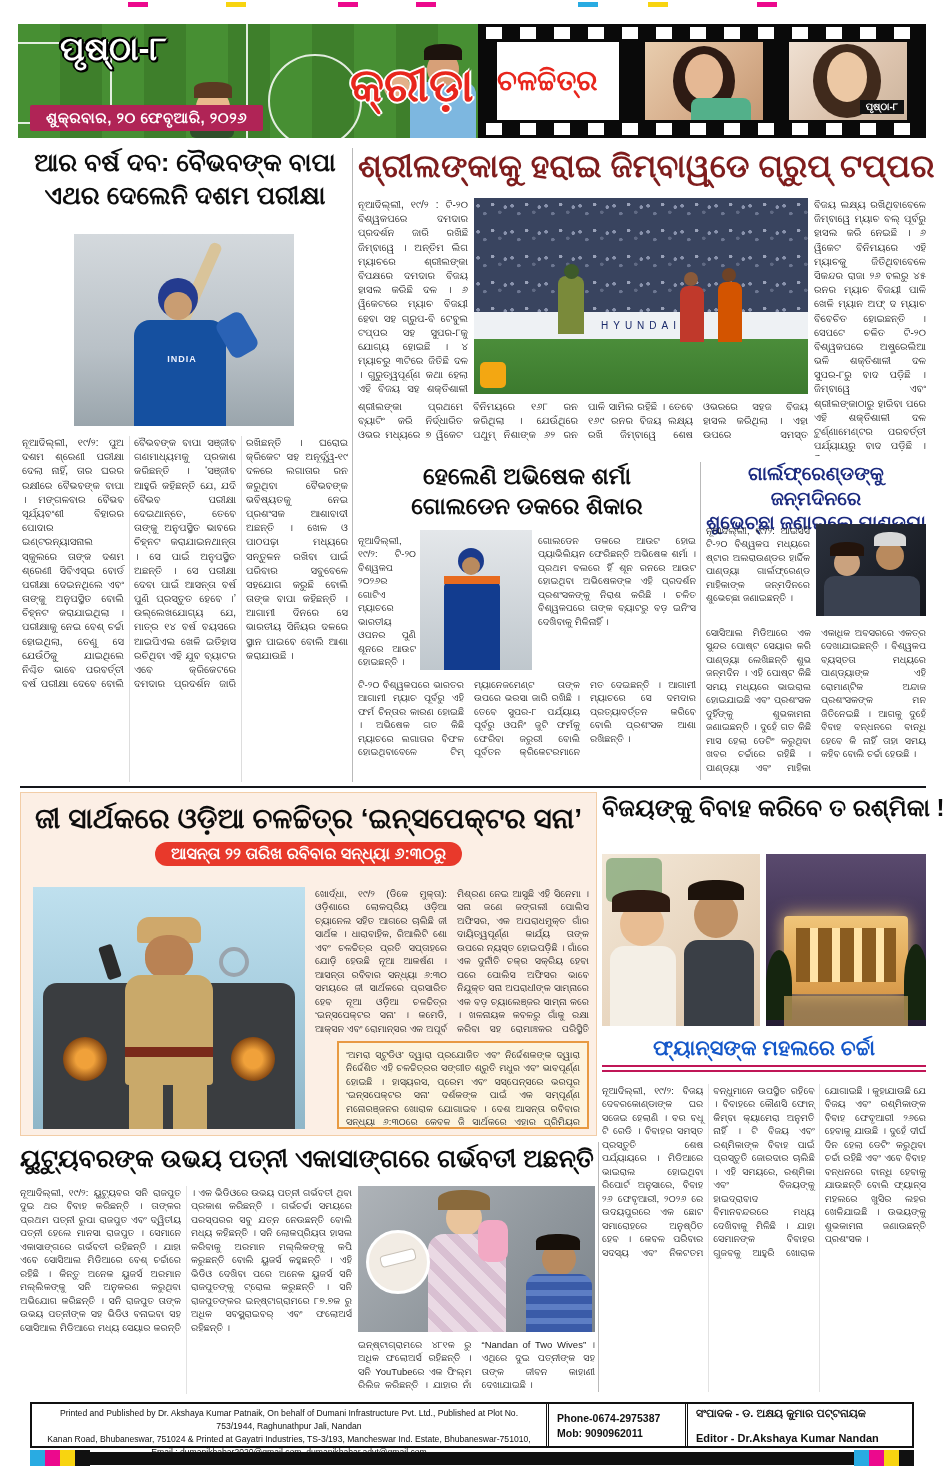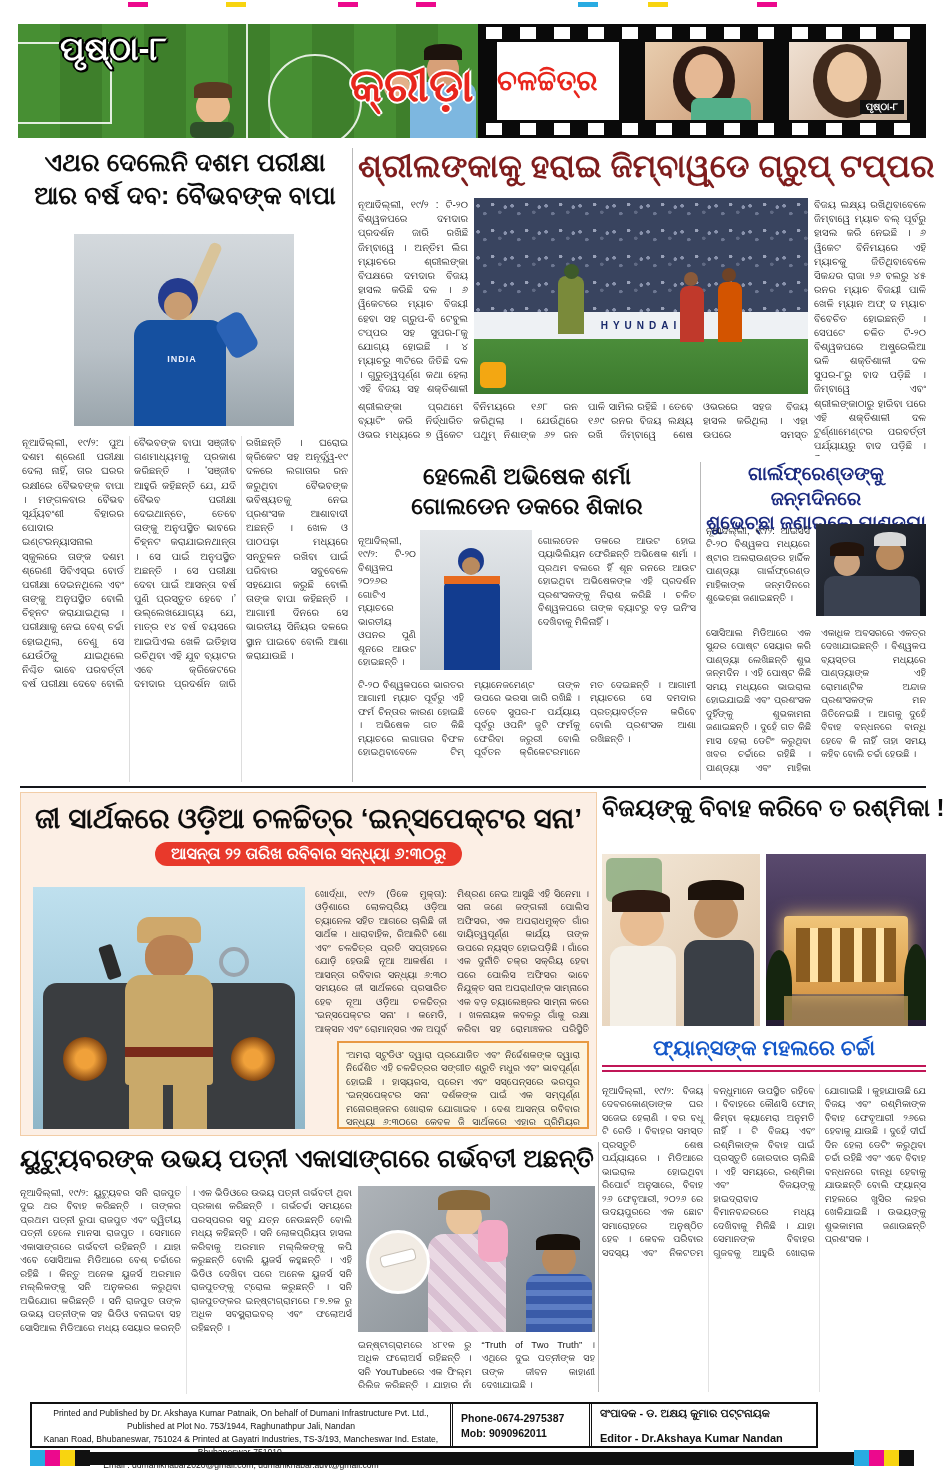--- a/index.html
+++ b/index.html
@@ -52,21 +52,21 @@
   .badge{display:block;margin:5px auto 0;width:fit-content;background:#e8392b;color:#fff;
      font-size:16px;font-weight:bold;padding:3px 16px;border-radius:15px;}
   .boxed{position:absolute;border:2px solid #e89a43;background:#fdf4df;box-sizing:border-box;
      padding:5px 7px;font-size:9.5px;line-height:1.42;text-align:justify;overflow:hidden;}
   
   .subhead-blue{color:#1457c9;font-weight:bold;font-size:21px;text-align:center;}
   .dbl-underline{height:3px;border-top:2px solid #c01657;border-bottom:2px solid #c01657;margin-top:5px;}
   
   .main-divider{position:absolute;left:20px;top:786px;width:906px;height:2px;background:#15171b;}
   
-  .footer-box{position:absolute;left:30px;top:1402px;width:788px;height:46px;
+  .footer-box{position:absolute;left:30px;top:1402px;width:884px;height:46px;
      border:2px solid #101010;box-sizing:border-box;display:flex;background:#fff;}
   .f-imprint{flex:1;padding:3px 10px;font-size:8.6px;line-height:1.5;text-align:center;color:#111;}
   .f-cell{border-left:3px double #101010;display:flex;flex-direction:column;justify-content:center;
      padding:18px 8px;font-weight:bold;color:#111;}
   .f-phone{width:120px;font-size:10.5px;gap:3px;text-align:left;}
   .f-editor{width:208px;font-size:11px;gap:12px;}
   .footer-bar{position:absolute;left:30px;top:1452px;width:884px;height:13px;background:#101010;}
   .sq{position:absolute;top:1450px;width:15px;height:16px;}
 </style>
 </head>
@@ -91,20 +91,21 @@
       <div class="toon" style="left:178px;top:66px;width:34px;height:34px;background:#e9b98c;"></div>
       <div class="toon" style="left:176px;top:58px;width:38px;height:16px;border-radius:40% 40% 0 0;background:#5b3a22;"></div>
       <div class="ph-shape" style="left:172px;top:98px;width:44px;height:16px;background:#2f4f2a;border-radius:6px;"></div>
 
       <div class="ph-shape" style="left:392px;top:58px;width:66px;height:56px;background:#7db7e0;border-radius:12px 12px 0 0;"></div>
       <div class="toon" style="left:409px;top:28px;width:32px;height:34px;background:#d7a078;"></div>
       <div class="toon" style="left:406px;top:20px;width:38px;height:16px;border-radius:45% 45% 0 0;background:#1d130d;"></div>
       <div class="toon" style="left:366px;top:50px;width:26px;height:26px;background:#e3b089;"></div>
       <div class="mast-pageno">ପୃଷ୍ଠା-୮</div>
       <div class="krida">କ୍ରୀଡ଼ା</div>
+      <div class="date-box">ଶୁକ୍ରବାର, ୨୦ ଫେବୃଆରି, ୨୦୨୬</div>
     </div>
     <div class="mast-right">
       <div class="sprockets top"></div>
       <div class="frames">
         <div class="frame title-frame">
           <span>ଚଳଚ୍ଚିତ୍ର</span>
         </div>
         <div class="frame actress" style="background:linear-gradient(135deg,#e8cdae 0%,#d8b08e 55%,#c59873 100%);">
           <div class="hair" style="left:28px;top:4px;width:62px;height:70px;"></div>
           <div class="face" style="left:40px;top:12px;width:38px;height:46px;"></div>
@@ -115,22 +116,22 @@
           <div class="face" style="left:38px;top:10px;width:40px;height:50px;background:#ecc8a4;"></div>
           <div class="frame-label">ପୃଷ୍ଠା-୮</div>
         </div>
       </div>
       <div class="sprockets bot"></div>
     </div>
   </header>
 
   <section class="abs" style="left:22px;top:146px;width:326px;height:636px;">
     <div class="headline" style="font-size:25px;">
+      <div>ଆର ବର୍ଷ ଦବ: ବୈଭବଙ୍କ ବାପା</div>
       <div>ଏଥର ଦେଲେନି ଦଶମ ପରୀକ୍ଷା</div>
-      <div>ଆର ବର୍ଷ ଦବ: ବୈଭବଙ୍କ ବାପା</div>
     </div>
     <div class="photo" style="left:52px;top:88px;width:220px;height:192px;background:linear-gradient(180deg,#d4d9dd 0%,#b9c1c7 60%,#9aa5ac 100%);">
       <div class="ph-shape" style="left:120px;top:6px;width:12px;height:86px;background:#d9c49a;transform:rotate(24deg);border-radius:5px;"></div>
       <div class="ph-shape" style="left:84px;top:44px;width:40px;height:40px;border-radius:50%;background:#243b8f;"></div>
       <div class="ph-shape" style="left:90px;top:58px;width:28px;height:28px;border-radius:50%;background:#c99d72;"></div>
       <div class="ph-shape" style="left:60px;top:86px;width:92px;height:106px;background:#1550a0;border-radius:16px 16px 0 0;"></div>
       <div class="ph-shape" style="left:86px;top:120px;width:44px;height:12px;color:#f0f3ff;font-size:9px;font-weight:bold;letter-spacing:1px;text-align:center;">INDIA</div>
       <div class="ph-shape" style="left:148px;top:80px;width:30px;height:42px;background:#2a62b5;border-radius:8px;transform:rotate(-30deg);"></div>
     </div>
     <div class="bodytext cols3 abs" style="left:0;top:290px;width:326px;height:346px;column-rule:1px solid #ddd;font-size:10px;">ନୂଆଦିଲ୍ଲୀ, ୧୯/୨: ପୁଅ ଦଶମ ଶ୍ରେଣୀ ପରୀକ୍ଷା ଦେଲା ନାହିଁ, ତାର ଘରର ରକ୍ଷୀରେ ବୈଭବଙ୍କ ବାପା । ମଙ୍ଗଳବାର ବୈଭବ ସୂର୍ଯ୍ୟବଂଶୀ ବିହାରର ପୋଦାର ଇଣ୍ଟରନ୍ୟାସନାଲ ସ୍କୁଲରେ ତାଙ୍କ ଦଶମ ଶ୍ରେଣୀ ସିବିଏସ୍‌ଇ ବୋର୍ଡ ପରୀକ୍ଷା ଦେଇନଥିଲେ ଏବଂ ତାଙ୍କୁ ଅନୁପସ୍ଥିତ ବୋଲି ଚିହ୍ନଟ କରାଯାଇଥିଲା । ପରୀକ୍ଷାକୁ ନେଇ ବେଶ୍ ଚର୍ଚ୍ଚା ହୋଇଥିଲା, ତେଣୁ ସେ ଯେଉଁଠିକୁ ଯାଇଥିଲେ ନିଶ୍ଚିତ ଭାବେ ପରବର୍ତ୍ତୀ ବର୍ଷ ପରୀକ୍ଷା ଦେବେ ବୋଲି ବୈଭବଙ୍କ ବାପା ସଞ୍ଜୀବ ଗଣମାଧ୍ୟମକୁ ପ୍ରକାଶ କରିଛନ୍ତି । ‘ସଞ୍ଜୀବ ଆହୁରି କହିଛନ୍ତି ଯେ, ଯଦି ବୈଭବ ପରୀକ୍ଷା ଦେଇଥାନ୍ତେ, ତେବେ ତାଙ୍କୁ ଅନୁପସ୍ଥିତ ଭାବରେ ଚିହ୍ନଟ କରାଯାଇନଥାନ୍ତା । ସେ ପାଇଁ ଅନୁପସ୍ଥିତ ଅଛନ୍ତି । ସେ ପରୀକ୍ଷା ଦେବା ପାଇଁ ଆସନ୍ତା ବର୍ଷ ପୁଣି ପ୍ରସ୍ତୁତ ହେବେ ।’ ଉଲ୍ଲେଖଯୋଗ୍ୟ ଯେ, ମାତ୍ର ୧୪ ବର୍ଷ ବୟସରେ ଆଇପିଏଲ ଖେଳି ଇତିହାସ ରଚିଥିବା ଏହି ଯୁବ ବ୍ୟାଟର ଏବେ କ୍ରିକେଟରେ ଦମଦାର ପ୍ରଦର୍ଶନ ଜାରି ରଖିଛନ୍ତି । ଘରୋଇ କ୍ରିକେଟ ସହ ଅନୂର୍ଦ୍ଧ୍ୱ-୧୯ ଦଳରେ ଲଗାତାର ରନ କରୁଥିବା ବୈଭବଙ୍କ ଭବିଷ୍ୟତକୁ ନେଇ ପ୍ରଶଂସକ ଆଶାବାଦୀ ଅଛନ୍ତି । ଖେଳ ଓ ପାଠପଢ଼ା ମଧ୍ୟରେ ସନ୍ତୁଳନ ରଖିବା ପାଇଁ ପରିବାର ସବୁବେଳେ ସହଯୋଗ କରୁଛି ବୋଲି ତାଙ୍କ ବାପା କହିଛନ୍ତି । ଆଗାମୀ ଦିନରେ ସେ ଭାରତୀୟ ସିନିୟର ଦଳରେ ସ୍ଥାନ ପାଇବେ ବୋଲି ଆଶା କରାଯାଉଛି ।</div>
@@ -143,21 +144,21 @@
     <div class="bodytext abs" style="left:0;top:52px;width:110px;height:196px;">ନୂଆଦିଲ୍ଲୀ, ୧୯/୨ : ଟି-୨୦ ବିଶ୍ୱକପରେ ଦମଦାର ପ୍ରଦର୍ଶନ ଜାରି ରଖିଛି ଜିମ୍ବାୱେ । ଅନ୍ତିମ ଲିଗ ମ୍ୟାଚରେ ଶ୍ରୀଲଙ୍କା ବିପକ୍ଷରେ ଦମଦାର ବିଜୟ ହାସଲ କରିଛି ଦଳ । ୬ ୱିକେଟରେ ମ୍ୟାଚ ବିଜୟୀ ହେବା ସହ ଗ୍ରୁପ-ବି ଟେବୁଲ ଟପ୍ପର ସହ ସୁପର-୮କୁ ଯୋଗ୍ୟ ହୋଇଛି । ୪ ମ୍ୟାଚରୁ ୩ଟିରେ ଜିତିଛି ଦଳ । ଗୁରୁତ୍ୱପୂର୍ଣ୍ଣ କଥା ହେଲା ଏହି ବିଜୟ ସହ ଶକ୍ତିଶାଳୀ ଦଳମାନଙ୍କୁ ପଛରେ ପକାଇ ଗ୍ରୁପର ପ୍ରଥମ ସ୍ଥାନ ଦଖଲ କରିନେଇଛି ଦଳ । ପୂର୍ବରୁ ଟସ୍ ଜିତି ପ୍ରଥମେ ବୋଲିଂ କରିବାକୁ ନିଷ୍ପତ୍ତି ନେଇଥିଲା ଜିମ୍ବାୱେ ।</div>
     <div class="photo" style="left:116px;top:52px;width:334px;height:196px;background:#3a4663;">
       <div class="ph-shape" style="left:0;top:0;width:100%;height:58%;background:
            radial-gradient(circle at 12% 30%,#8a93ad 1.6px,transparent 2px),
            radial-gradient(circle at 32% 60%,#6d7792 1.6px,transparent 2px),
            radial-gradient(circle at 55% 25%,#99a1b8 1.6px,transparent 2px),
            radial-gradient(circle at 76% 55%,#5f6983 1.6px,transparent 2px),
            radial-gradient(circle at 92% 35%,#8a93ad 1.6px,transparent 2px),#39445f;
            background-size:34px 26px;"></div>
       <div class="ph-shape" style="left:0;top:58%;width:100%;height:14%;background:#eef1f4;color:#1b2a6b;
-           font-size:10px;font-weight:bold;letter-spacing:5px;text-align:center;line-height:27px;">HYUNDAI</div>
+           font-size:10px;font-weight:normal;letter-spacing:5px;text-align:center;line-height:27px;">HYUNDAI</div>
       <div class="ph-shape" style="left:0;top:72%;width:100%;height:28%;background:linear-gradient(180deg,#4b8d3a,#3c7a2e);"></div>
       <div class="ph-shape" style="left:84px;top:78px;width:26px;height:58px;background:#7a8a3a;border-radius:8px 8px 0 0;"></div>
       <div class="ph-shape" style="left:90px;top:66px;width:15px;height:15px;border-radius:50%;background:#3d5a2a;"></div>
       <div class="ph-shape" style="left:206px;top:88px;width:24px;height:56px;background:#c0392b;border-radius:8px 8px 0 0;"></div>
       <div class="ph-shape" style="left:210px;top:74px;width:14px;height:14px;border-radius:50%;background:#8a5a3a;"></div>
       <div class="ph-shape" style="left:244px;top:84px;width:24px;height:60px;background:#d35400;border-radius:8px 8px 0 0;"></div>
       <div class="ph-shape" style="left:248px;top:70px;width:14px;height:14px;border-radius:50%;background:#6f4326;"></div>
       <div class="ph-shape" style="left:6px;bottom:6px;width:26px;height:26px;background:#f3a712;border-radius:5px;"></div>
     </div>
     <div class="bodytext abs" style="left:456px;top:52px;width:112px;height:258px;">ବିଜୟ ଲକ୍ଷ୍ୟ ରଖିଥିବାବେଳେ ଜିମ୍ବାୱେ ମ୍ୟାଚ ବଲ୍ ପୂର୍ବରୁ ହାସଲ କରି ନେଇଛି । ୬ ୱିକେଟ ବିନିମୟରେ ଏହି ମ୍ୟାଚକୁ ଜିତିଥିବାବେଳେ ସିକନ୍ଦର ରାଜା ୨୬ ବଲରୁ ୪୫ ରନର ମ୍ୟାଚ ବିଜୟୀ ପାଳି ଖେଳି ମ୍ୟାନ ଅଫ୍ ଦ ମ୍ୟାଚ ବିବେଚିତ ହୋଇଛନ୍ତି । ସେପଟେ ଚଳିତ ଟି-୨୦ ବିଶ୍ୱକପରେ ଅଷ୍ଟ୍ରେଲିଆ ଭଳି ଶକ୍ତିଶାଳୀ ଦଳ ସୁପର-୮ରୁ ବାଦ ପଡ଼ିଛି । ଜିମ୍ବାୱେ ଏବଂ ଶ୍ରୀଲଙ୍କାଠାରୁ ହାରିବା ପରେ ଏହି ଶକ୍ତିଶାଳୀ ଦଳ ଟୁର୍ଣ୍ଣାମେଣ୍ଟର ପରବର୍ତ୍ତୀ ପର୍ଯ୍ୟାୟରୁ ବାଦ ପଡ଼ିଛି । ଜିମ୍ବାୱେ ଏବେ ଗ୍ରୁପ ଶୀର୍ଷରେ ରହିଥିବାବେଳେ ପରବର୍ତ୍ତୀ ପର୍ଯ୍ୟାୟରେ କିଭଳି ପ୍ରଦର୍ଶନ କରିବ ଏହା ଉପରେ ସମସ୍ତ କ୍ରିକେଟପ୍ରେମୀଙ୍କ ନଜର ରହିଛି ।</div>
@@ -256,21 +257,21 @@
       <div class="ph-shape" style="left:88px;top:14px;width:36px;height:36px;border-radius:50%;background:#e9c49c;"></div>
       <div class="ph-shape" style="left:80px;top:4px;width:52px;height:20px;border-radius:45% 45% 0 0;background:#8a6a3c;"></div>
       <div class="ph-shape" style="left:70px;top:48px;width:78px;height:98px;background:repeating-linear-gradient(45deg,#ead9e4 0 10px,#d9c0d2 10px 18px);border-radius:16px 16px 0 0;"></div>
       <div class="ph-shape" style="left:120px;top:34px;width:30px;height:42px;background:#f2a9c4;border-radius:10px;"></div>
       <div class="ph-shape" style="left:184px;top:56px;width:34px;height:34px;border-radius:50%;background:#b98a5e;"></div>
       <div class="ph-shape" style="left:178px;top:48px;width:44px;height:16px;border-radius:45% 45% 0 0;background:#17100a;"></div>
       <div class="ph-shape" style="left:168px;top:88px;width:66px;height:58px;background:repeating-linear-gradient(0deg,#3a5ba8 0 8px,#5d7ec4 8px 14px);border-radius:12px 12px 0 0;"></div>
       <div class="ph-shape" style="left:8px;top:44px;width:58px;height:58px;border-radius:50%;background:#f2ece4;border:3px solid #fff;"></div>
       <div class="ph-shape" style="left:22px;top:66px;width:34px;height:10px;background:#fff;border:1px solid #c9c2b8;border-radius:4px;transform:rotate(-14deg);"></div>
     </div>
-    <div class="bodytext cols2 abs" style="left:338px;top:196px;width:237px;height:56px;font-size:9.5px;">ଇନ୍‌ଷ୍ଟାଗ୍ରାମରେ ୪୮୧କ ରୁ ଅଧିକ ଫଲୋଅର୍ସ ରହିଛନ୍ତି । ସନି YouTubeରେ ଏକ ଫିଲ୍ମ ରିଲିଜ କରିଛନ୍ତି । ଯାହାର ନାଁ “Truth of Two Truth” । ଏଥିରେ ଦୁଇ ପତ୍ନୀଙ୍କ ସହ ତାଙ୍କ ଜୀବନ କାହାଣୀ ଦେଖାଯାଇଛି ।</div>
+    <div class="bodytext cols2 abs" style="left:338px;top:196px;width:237px;height:56px;font-size:9.5px;">ଇନ୍‌ଷ୍ଟାଗ୍ରାମରେ ୪୮୧କ ରୁ ଅଧିକ ଫଲୋଅର୍ସ ରହିଛନ୍ତି । ସନି YouTubeରେ ଏକ ଫିଲ୍ମ ରିଲିଜ କରିଛନ୍ତି । ଯାହାର ନାଁ “Nandan of Two Wives” । ଏଥିରେ ଦୁଇ ପତ୍ନୀଙ୍କ ସହ ତାଙ୍କ ଜୀବନ କାହାଣୀ ଦେଖାଯାଇଛି ।</div>
   </section>
 
   <footer>
     <div class="footer-box">
       <div class="f-imprint">
         <div>Printed and Published by Dr. Akshaya Kumar Patnaik, On behalf of Dumani Infrastructure Pvt. Ltd., Published at Plot No. 753/1944, Raghunathpur Jali, Nandan</div>
         <div>Kanan Road, Bhubaneswar, 751024 &amp; Printed at Gayatri Industries, TS-3/193, Mancheswar Ind. Estate, Bhubaneswar-751010,</div>
         <div>Email : dumanikhabar2020@gmail.com, dumanikhabar.advt@gmail.com</div>
       </div>
       <div class="f-cell f-phone">

